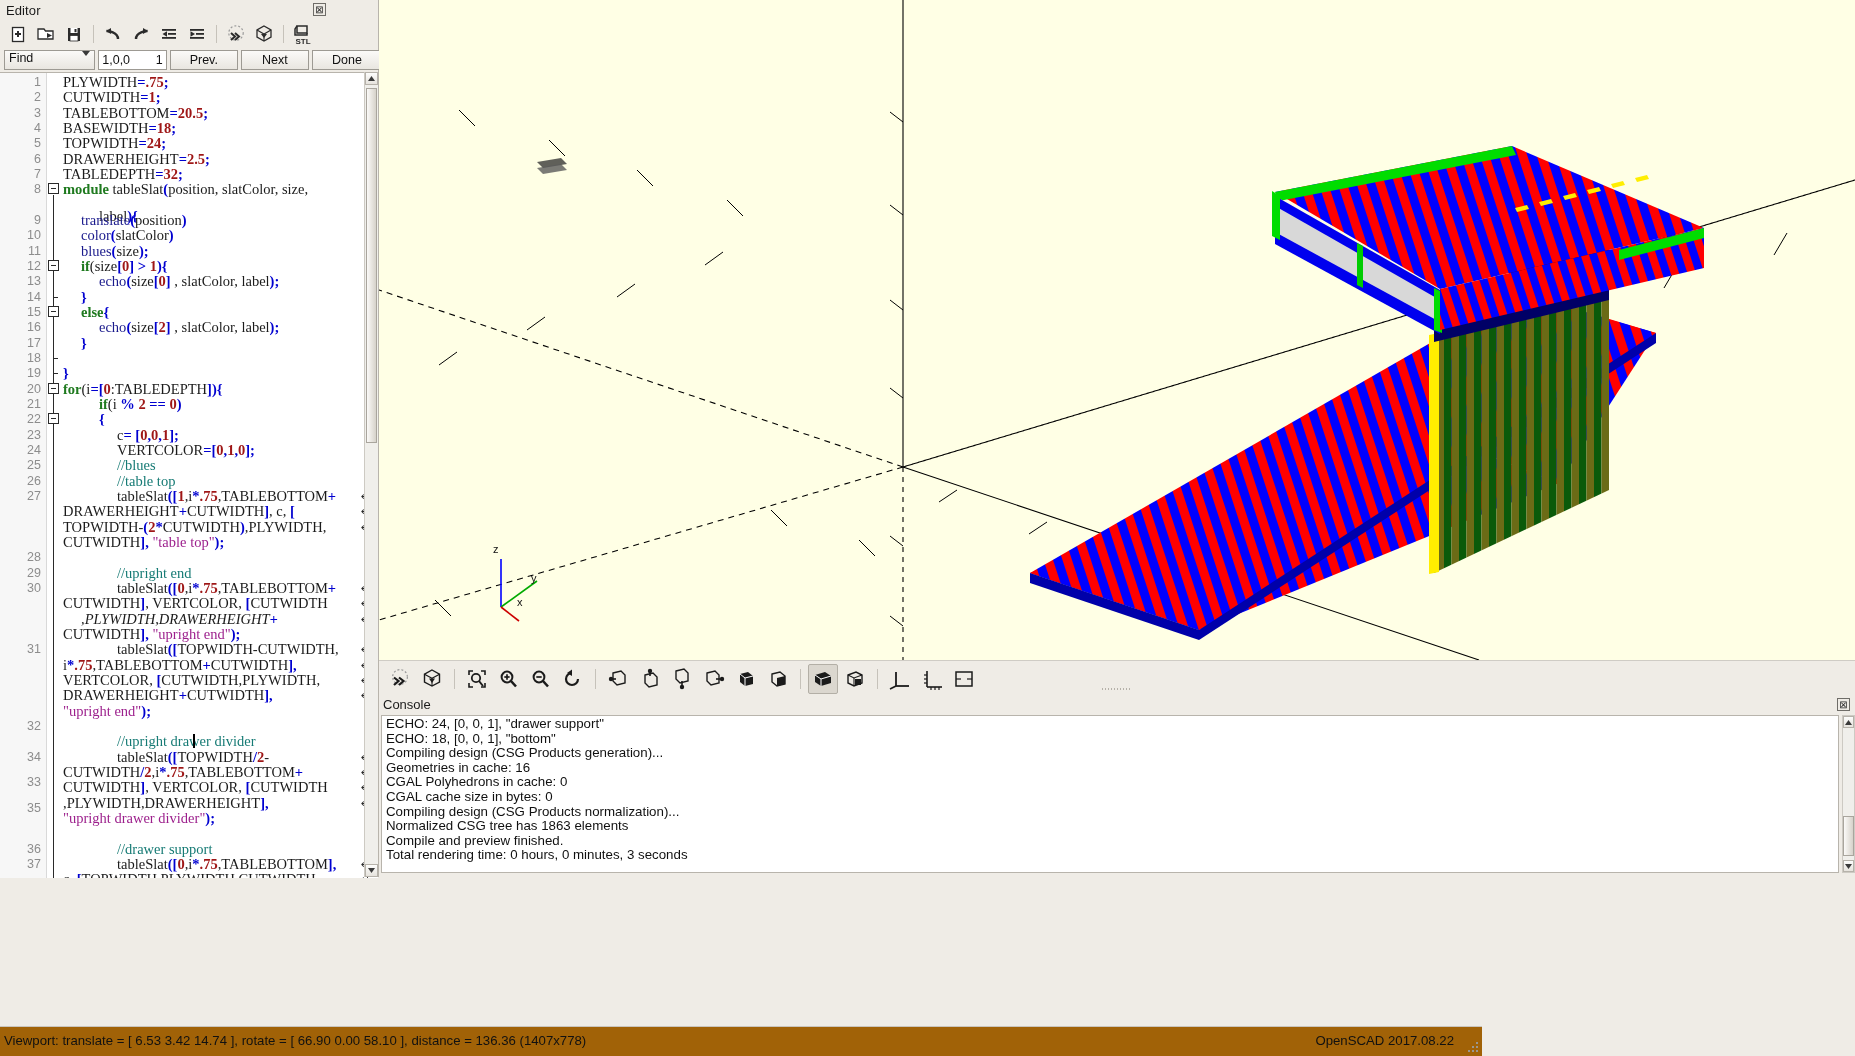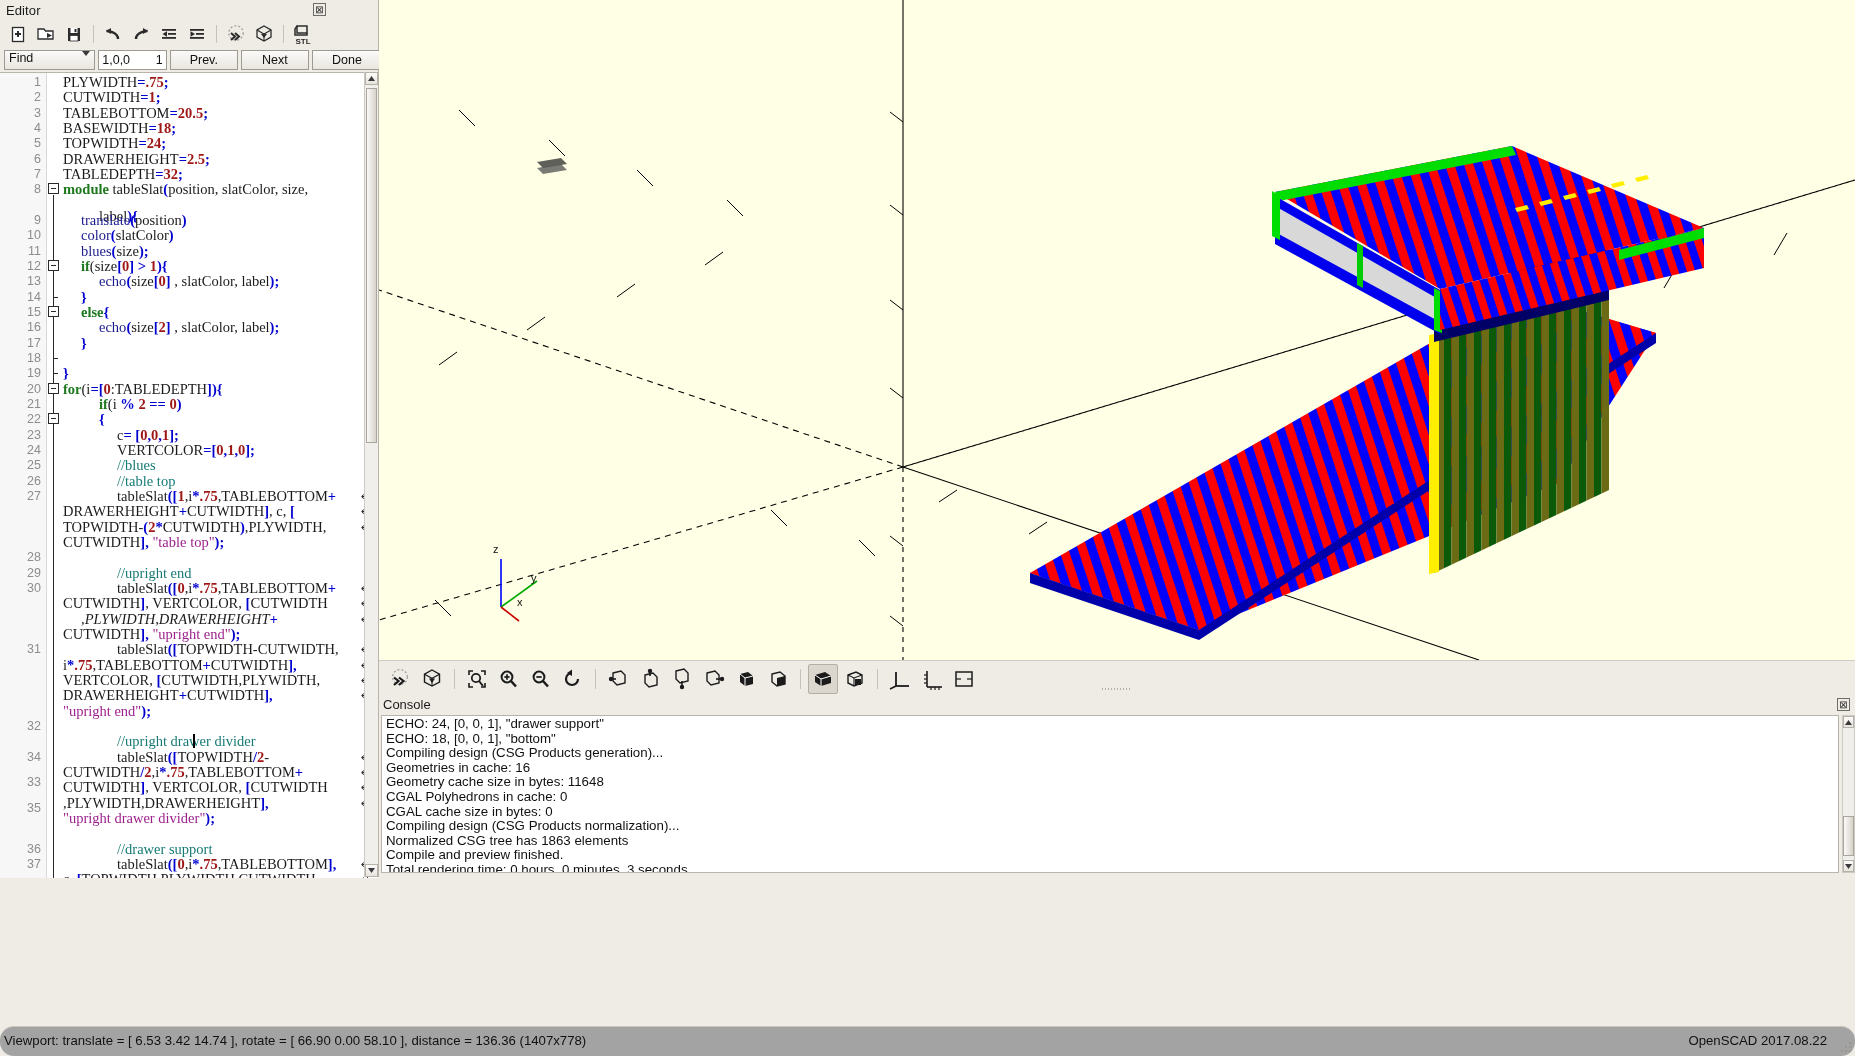--- a/index.html
+++ b/index.html
@@ -309,24 +309,23 @@
     position: absolute; left: 0px; top: 100px;
     width: 11px; height: 40px;
     background: linear-gradient(90deg,#fbfaf8,#d6d2ca);
     border: 1px solid #a9a59d; box-sizing: border-box;
   }
 
   
   #statusbar {
     position: absolute;
     left: 0; bottom: 0;
-    width: 1855px; height: 29px;
-    background: #a3a3a3;
+    width: 1482px; height: 29px;
+    background: #a16207;
     border-top: 1px solid #c9c5be;
-    border-radius: 14px;
   }
   #status-left {
     position: absolute; left: 4px; top: 6px;
     font-size: 13.2px; color: #111;
   }
   #status-right {
     position: absolute; right: 28px; top: 6px;
     font-size: 13.2px; color: #111;
   }
   #status-grip {
@@ -861,21 +860,20 @@
   </div>
 
   <div id="console-pane">
     <div id="console-title">Console</div>
     <div id="console-close">⊠</div>
     <div id="console-body">
         <div class="cline">ECHO: 24, [0, 0, 1], "drawer support"</div>
         <div class="cline">ECHO: 18, [0, 0, 1], "bottom"</div>
         <div class="cline">Compiling design (CSG Products generation)...</div>
         <div class="cline">Geometries in cache: 16</div>
-        <div class="cline">Geometry cache size in bytes: 11648</div>
         <div class="cline">CGAL Polyhedrons in cache: 0</div>
         <div class="cline">CGAL cache size in bytes: 0</div>
         <div class="cline">Compiling design (CSG Products normalization)...</div>
         <div class="cline">Normalized CSG tree has 1863 elements</div>
         <div class="cline">Compile and preview finished.</div>
         <div class="cline">Total rendering time: 0 hours, 0 minutes, 3 seconds</div>
       </div>
     <div id="con-scroll">
       <div class="arrow-up">
         <svg width="7" height="5" viewBox="0 0 7 5">

